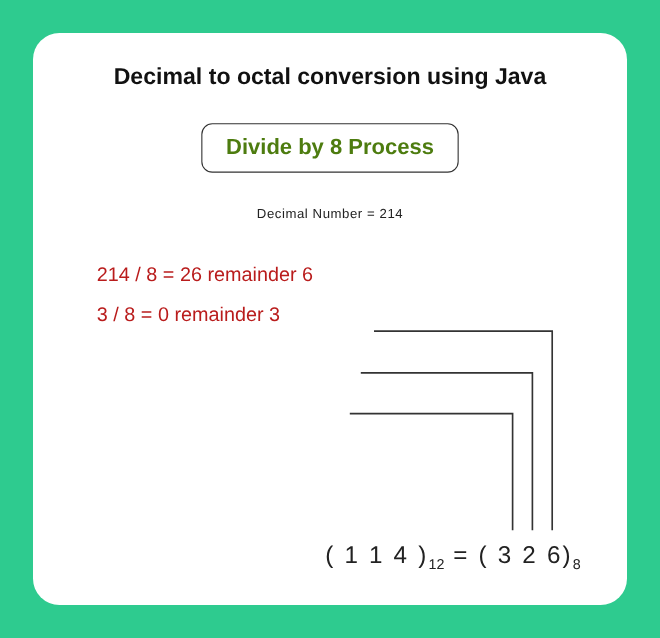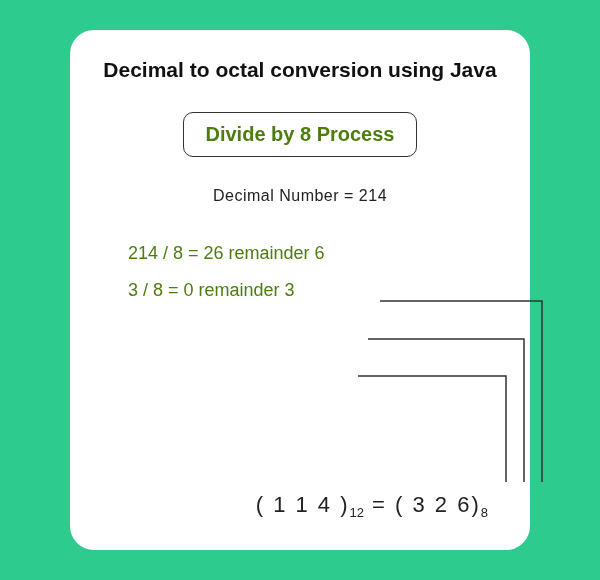--- a/index.html
+++ b/index.html
@@ -6,21 +6,21 @@
   body {
     width: 600px;
     height: 580px;
     background: #2ecb8f;
     font-family: 'Segoe UI', Arial, sans-serif;
     display: flex;
     align-items: center;
     justify-content: center;
   }
   .card {
-    width: 460px;
+    width: 540px;
     height: 520px;
     background: #fff;
     border-radius: 24px;
     padding: 28px 32px;
     position: relative;
   }
   .title {
     font-weight: 700;
     font-size: 21px;
     text-align: center;
@@ -35,29 +35,29 @@
     font-weight: 600;
     color: #4d7c0f;
     display: inline-block;
   }
   .center-row {
     text-align: center;
     margin-bottom: 30px;
   }
   .decimal-line {
     text-align: center;
-    font-size: 16px;
+    font-size: 12px;
     color: #222;
     margin-bottom: 38px;
     letter-spacing: 0.5px;
   }
   .steps {
     padding-left: 26px;
     font-size: 18px;
-    color: #4d7c0f;
+    color: #b91c1c;
   }
   .step-row {
     margin-bottom: 16px;
     display: flex;
     align-items: center;
   }
   .step-text {
     min-width: 240px;
   }
   .svg-overlay {

